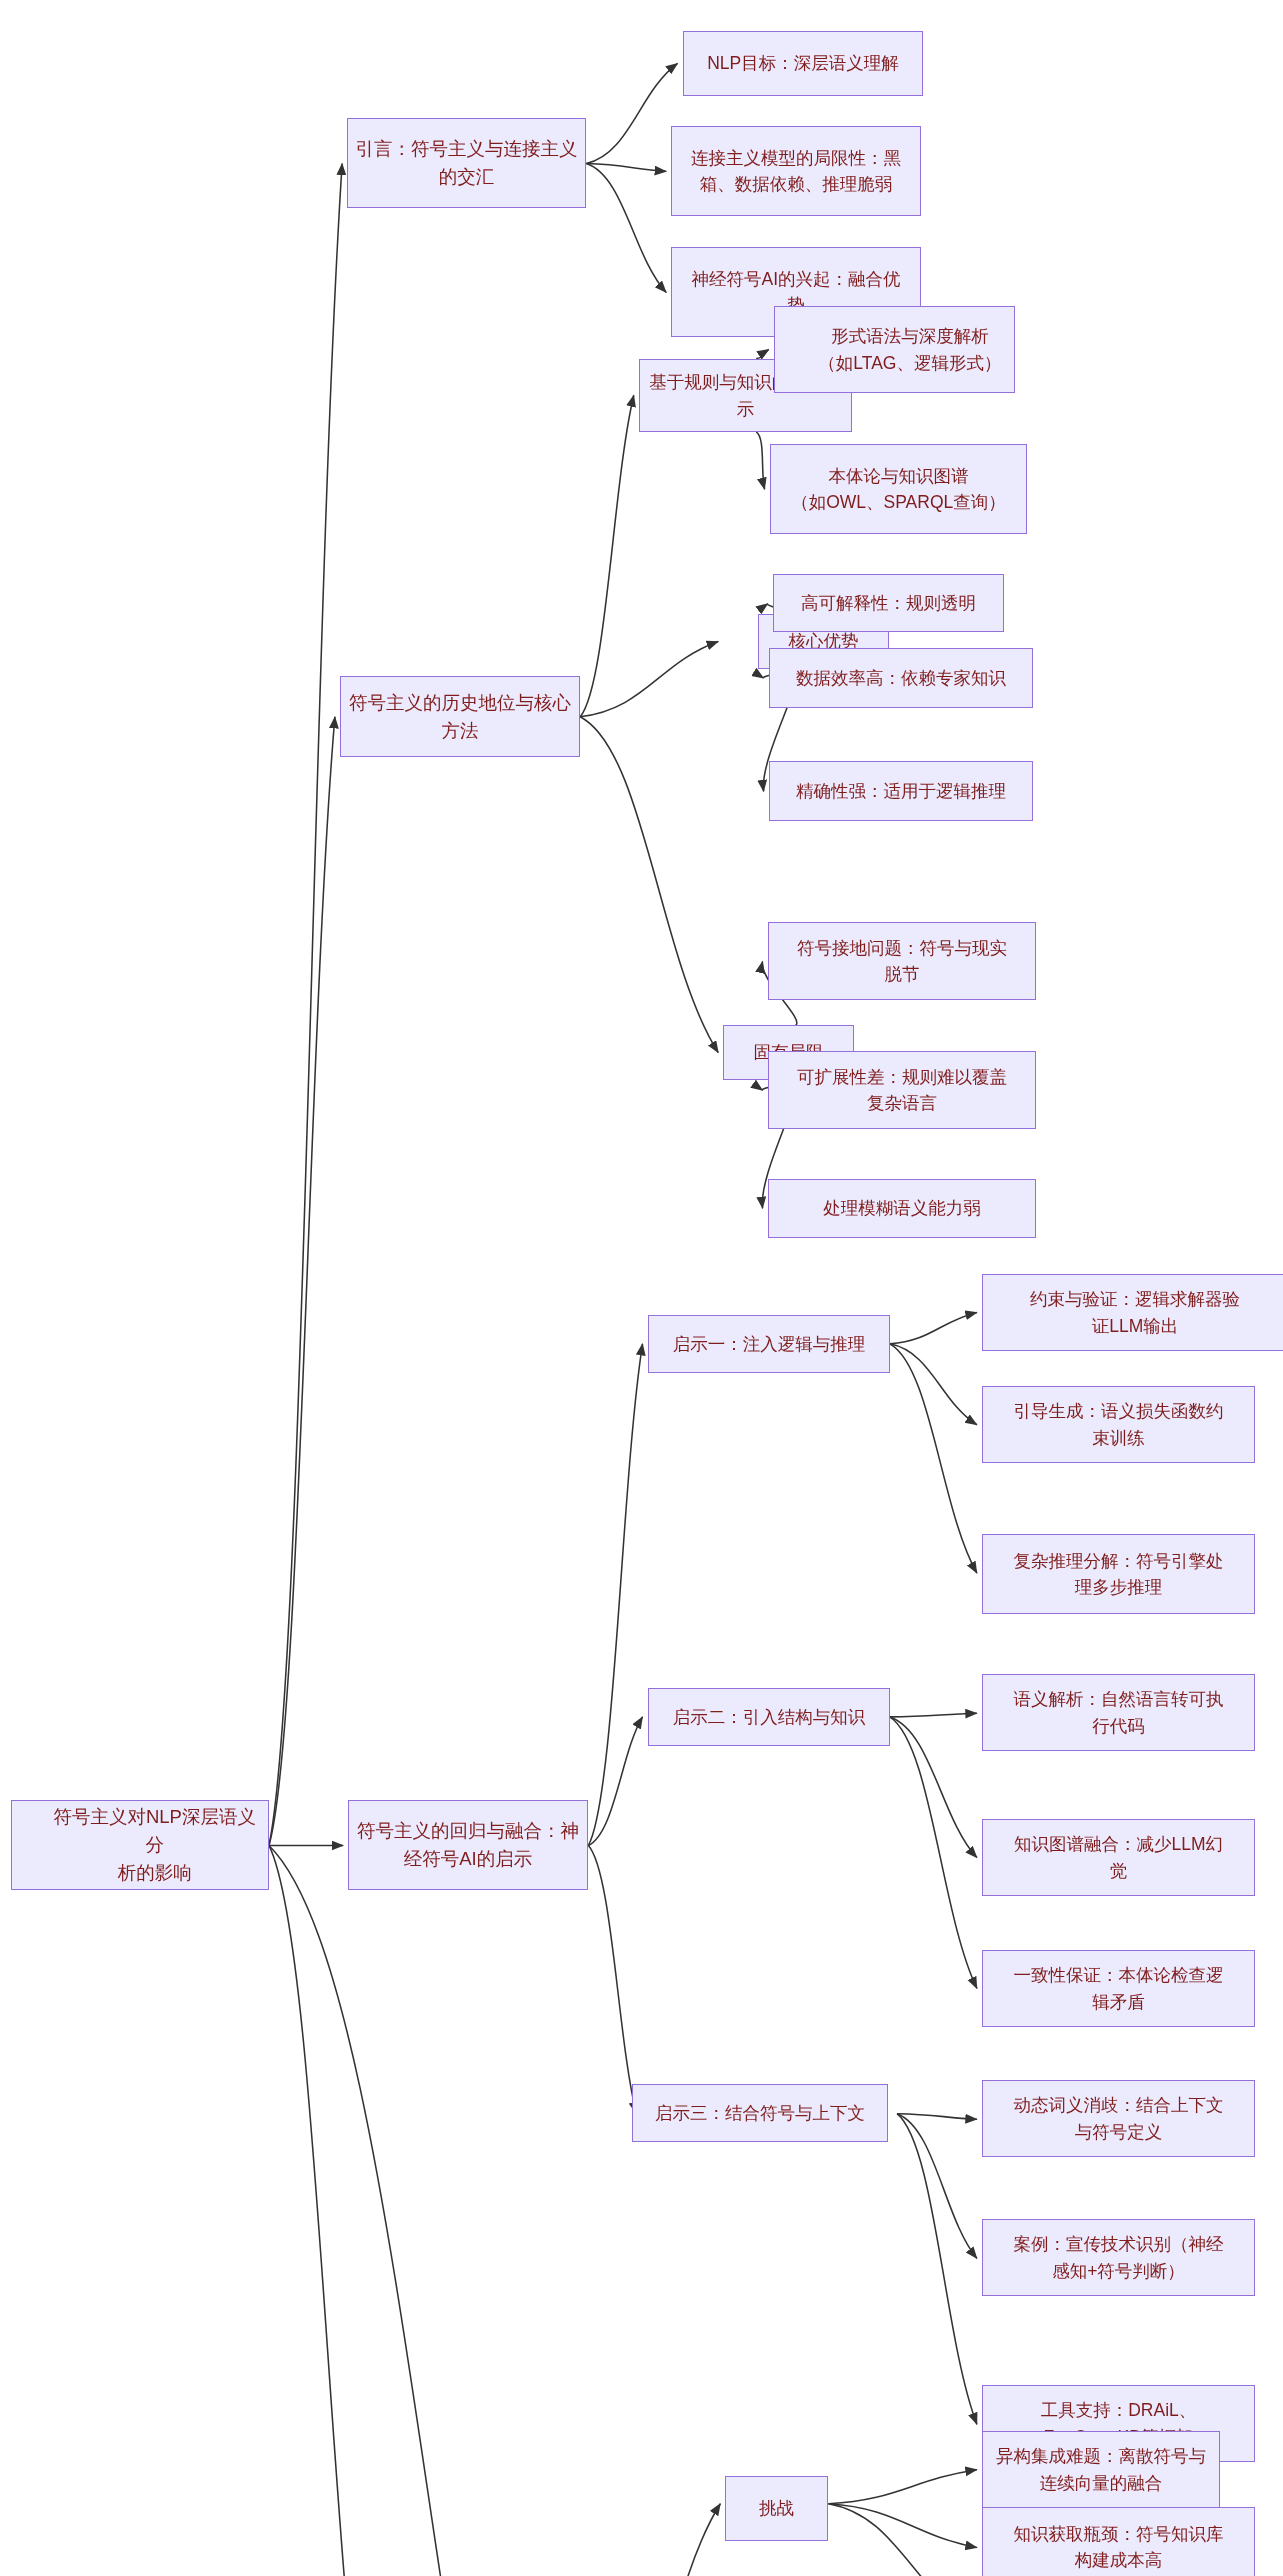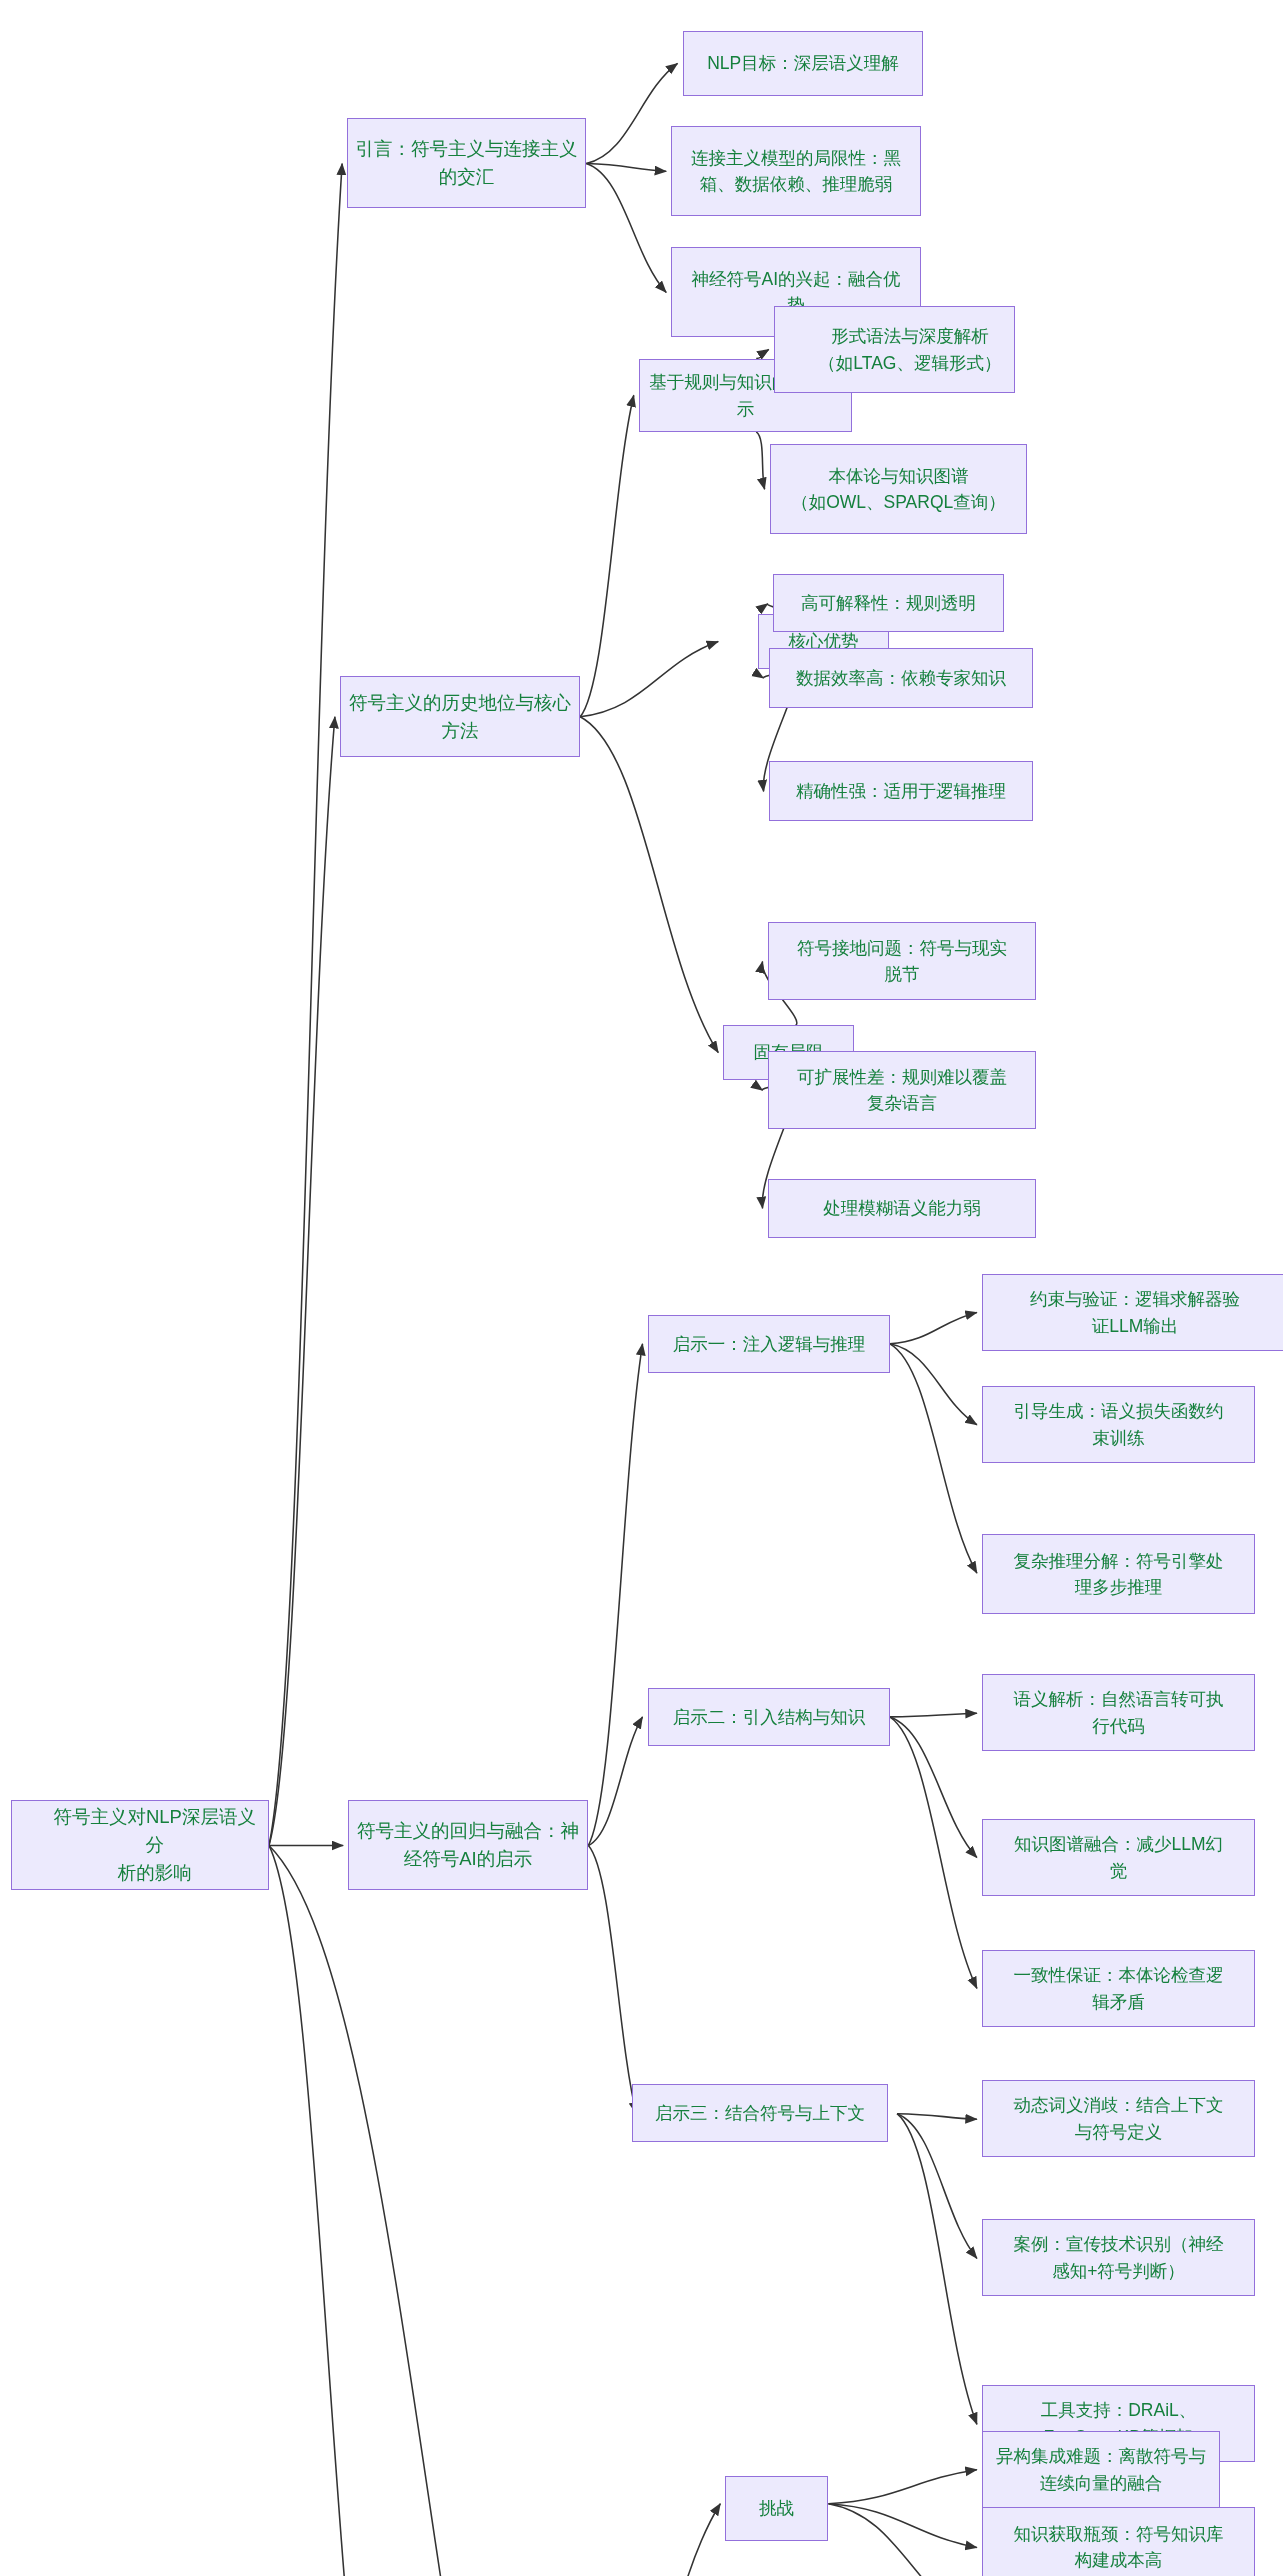--- a/index.html
+++ b/index.html
@@ -9,21 +9,21 @@
   svg#edges{position:absolute;left:0;top:0;width:1284px;height:3407px;pointer-events:none;}
   .node{
     position:absolute;
     box-sizing:border-box;
     background:#ECEAFD;
     border:1.5px solid #9370DB;
     display:flex;
     align-items:center;
     justify-content:center;
     text-align:center;
-    color:#15803d;
+    color:#7f1d1d;
     font-family:"Liberation Sans","DejaVu Sans",sans-serif;
     line-height:1.5;
     padding:2.1px 5.2px;
     white-space:pre-line;
   }
   .node.root{font-size:18.5px;}
   .node.l1{font-size:18.5px;}
   .node.l2{font-size:17.5px;}
   .node.leaf{font-size:17.5px;}
 </style>

